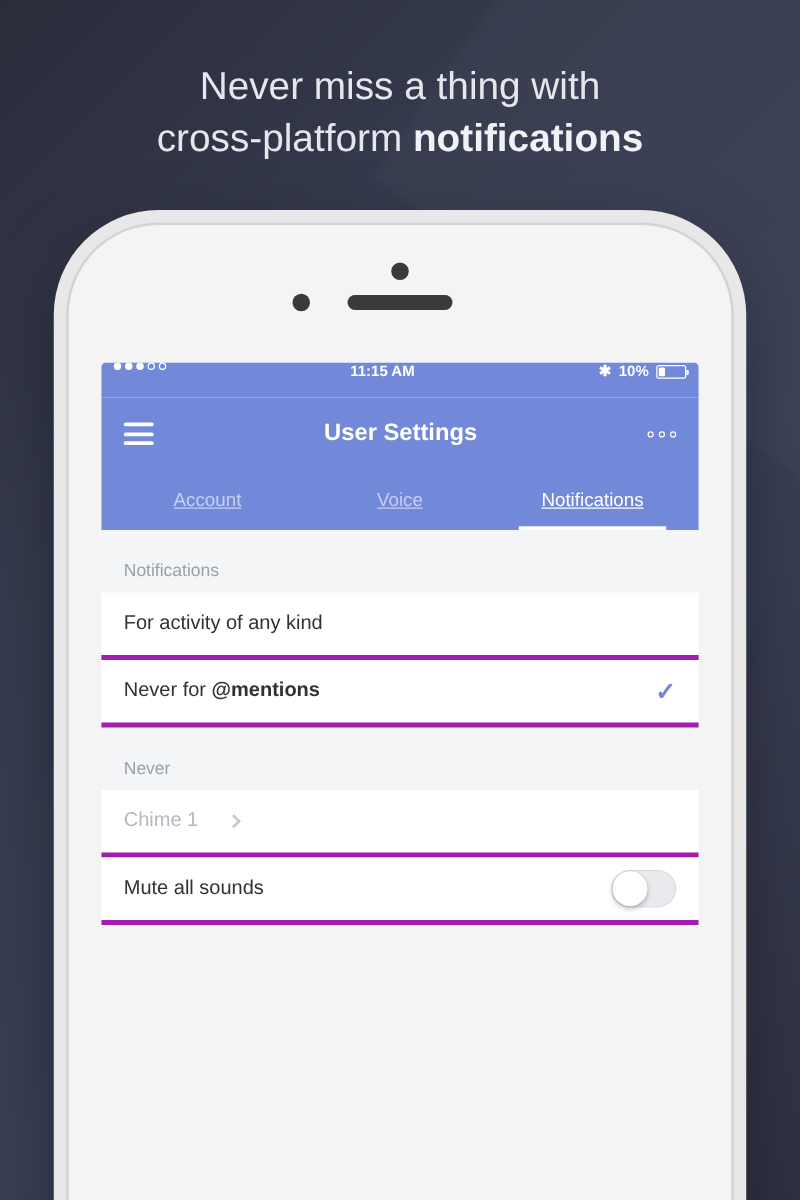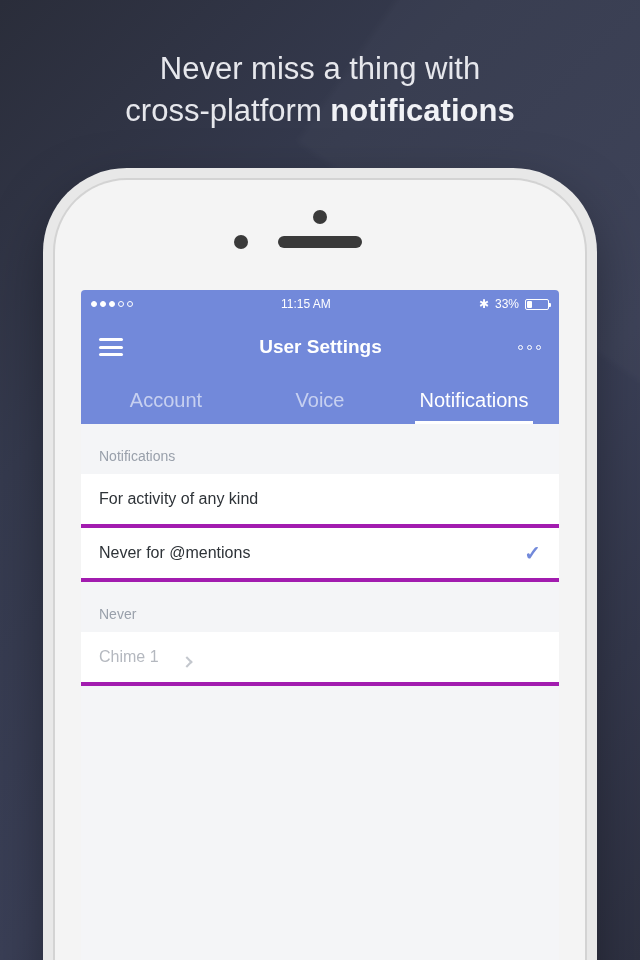--- a/index.html
+++ b/index.html
@@ -70,25 +70,25 @@
     overflow: hidden;
     border-radius: 4px;
   }
 
   
   .statusbar {
     height: 28px;
     background: #7289da;
     color: #fff;
     display: flex;
-    align-items: center;
+    align-items: flex-start;
     justify-content: space-between;
     padding: 0 10px;
     font-size: 12px;
-    font-weight: 400;
+    font-weight: 700;
   }
   .sb-left, .sb-right { display: flex; align-items: center; gap: 6px; }
   .signal-dots { display: flex; gap: 3px; }
   .signal-dots span {
     width: 6px; height: 6px; border-radius: 50%;
     border: 1px solid #fff;
   }
   .signal-dots span.filled { background: #fff; }
   .battery {
     width: 24px; height: 11px;
@@ -146,24 +146,25 @@
     display: flex;
     align-items: stretch;
     padding: 0 8px;
   }
   .tab {
     flex: 1;
     display: flex;
     align-items: center;
     justify-content: center;
     color: rgba(255,255,255,0.6);
-    font-size: 20px;
+    font-size: 15px;
     font-weight: 500;
     position: relative;
     cursor: pointer;
+    text-decoration: underline;
   }
   .tab.active { color: #fff; }
   .tab.active::after {
     content: "";
     position: absolute;
     left: 18px; right: 18px; bottom: 0;
     height: 3px; background: #fff;
   }
 
   
@@ -180,28 +181,28 @@
     padding: 0 18px;
     display: flex;
     align-items: center;
     justify-content: space-between;
     border-bottom: 4px solid #a21caf;
     font-size: 16px;
     color: #2e3338;
     cursor: pointer;
   }
   .row:first-of-type { border-top: 1px solid #ececef; }
-  .row .label strong { font-weight: 400; }
+  .row .label strong { font-weight: 700; }
   .check {
     color: #7289da;
     font-size: 20px;
     font-weight: 700;
   }
   .row-right {
-    display: flex; align-items: flex-end; gap: 24px;
+    display: flex; align-items: center; gap: 24px;
     color: #b4b8bf;
   }
   .chevron {
     width: 8px; height: 8px;
     border-right: 2px solid #c3c7cd;
     border-top: 2px solid #c3c7cd;
     transform: rotate(45deg);
   }
   .toggle {
     width: 52px; height: 30px;
@@ -242,21 +243,21 @@
           <span class="filled"></span>
             <span class="filled"></span>
             <span class="filled"></span>
             <span></span>
             <span></span>
         </div>
       </div>
       <div>11:15 AM</div>
       <div class="sb-right">
         <span class="bt-icon">✱</span>
-        <span>33%</span>
+        <span>10%</span>
         <div class="battery">
             <div class="level"></div>
           </div>
       </div>
     </div>
 
     <div class="navhead">
       <div class="hamburger">
         <span></span>
           <span></span>
@@ -293,17 +294,23 @@
       </div>
 
       <div class="section-header">Never</div>
 
       <div class="row">
         <span class="row-right">
           <span>Chime 1</span>
           <span class="chevron"></span>
         </span>
       </div>
+      <div class="row">
+        <span class="label">Mute all sounds</span>
+        <span class="toggle">
+          <span class="knob"></span>
+        </span>
+      </div>
 
     </div>
 
   </div>
 </div>
 
 </body></html>

